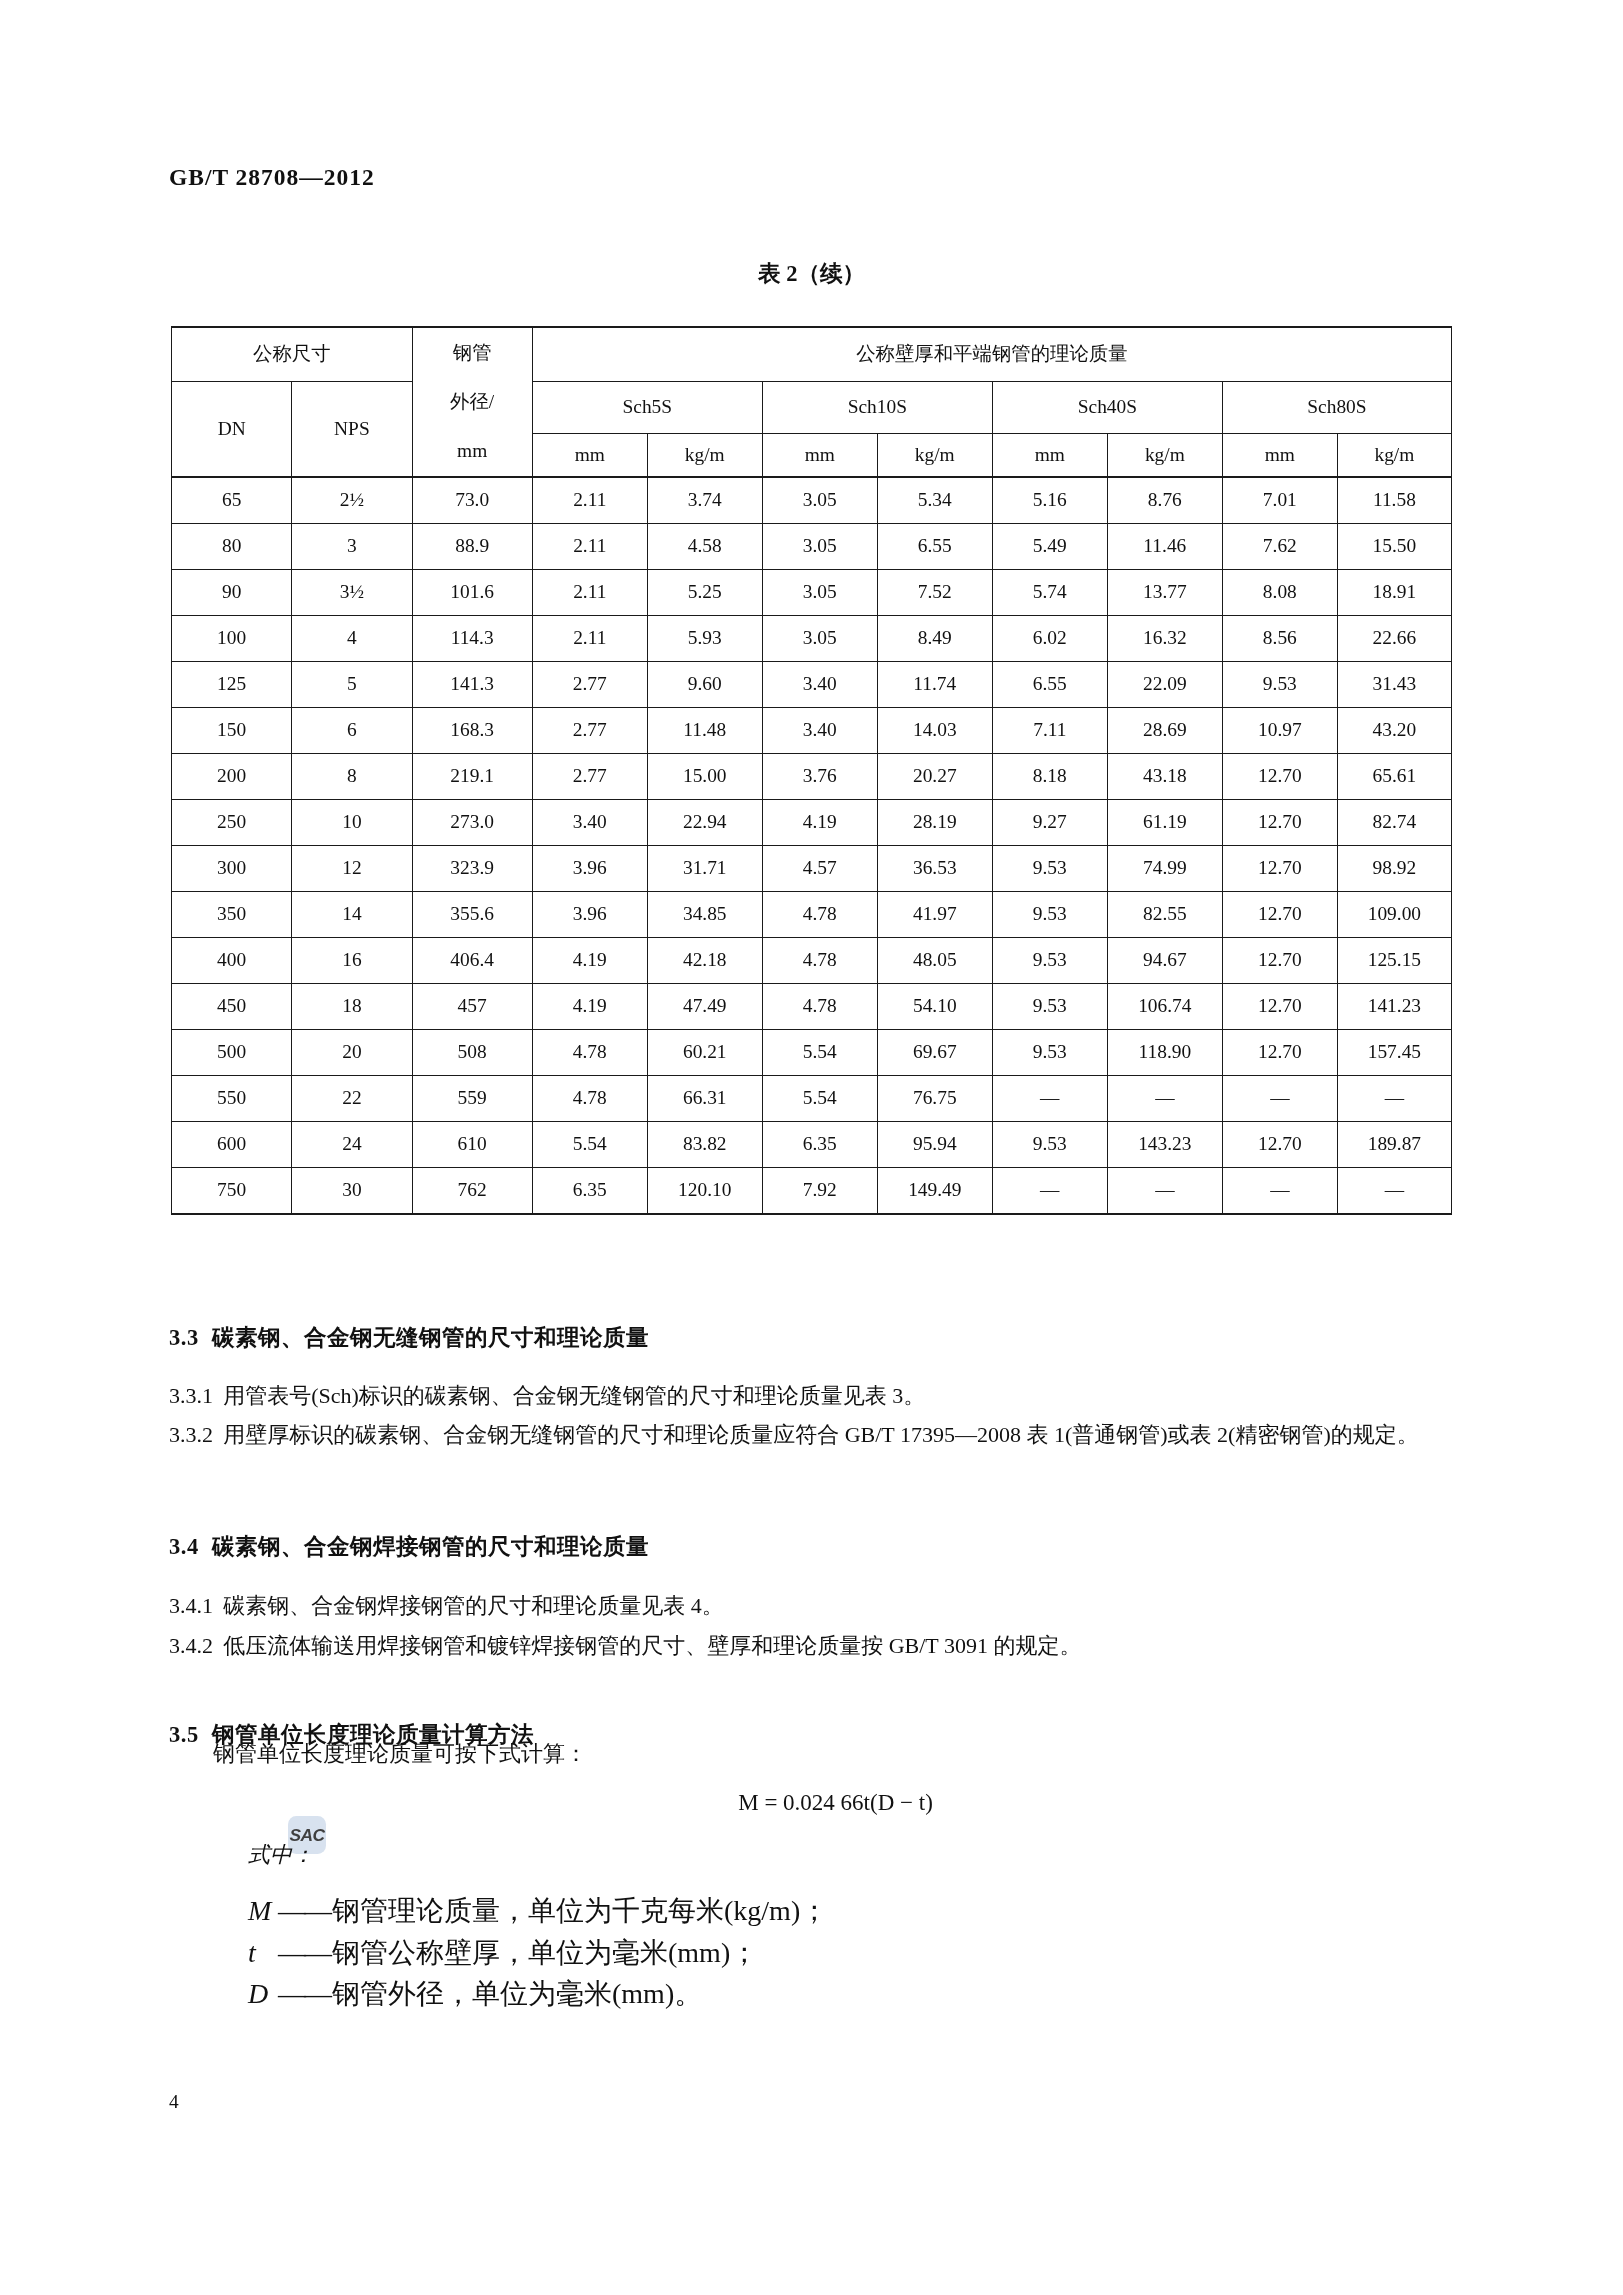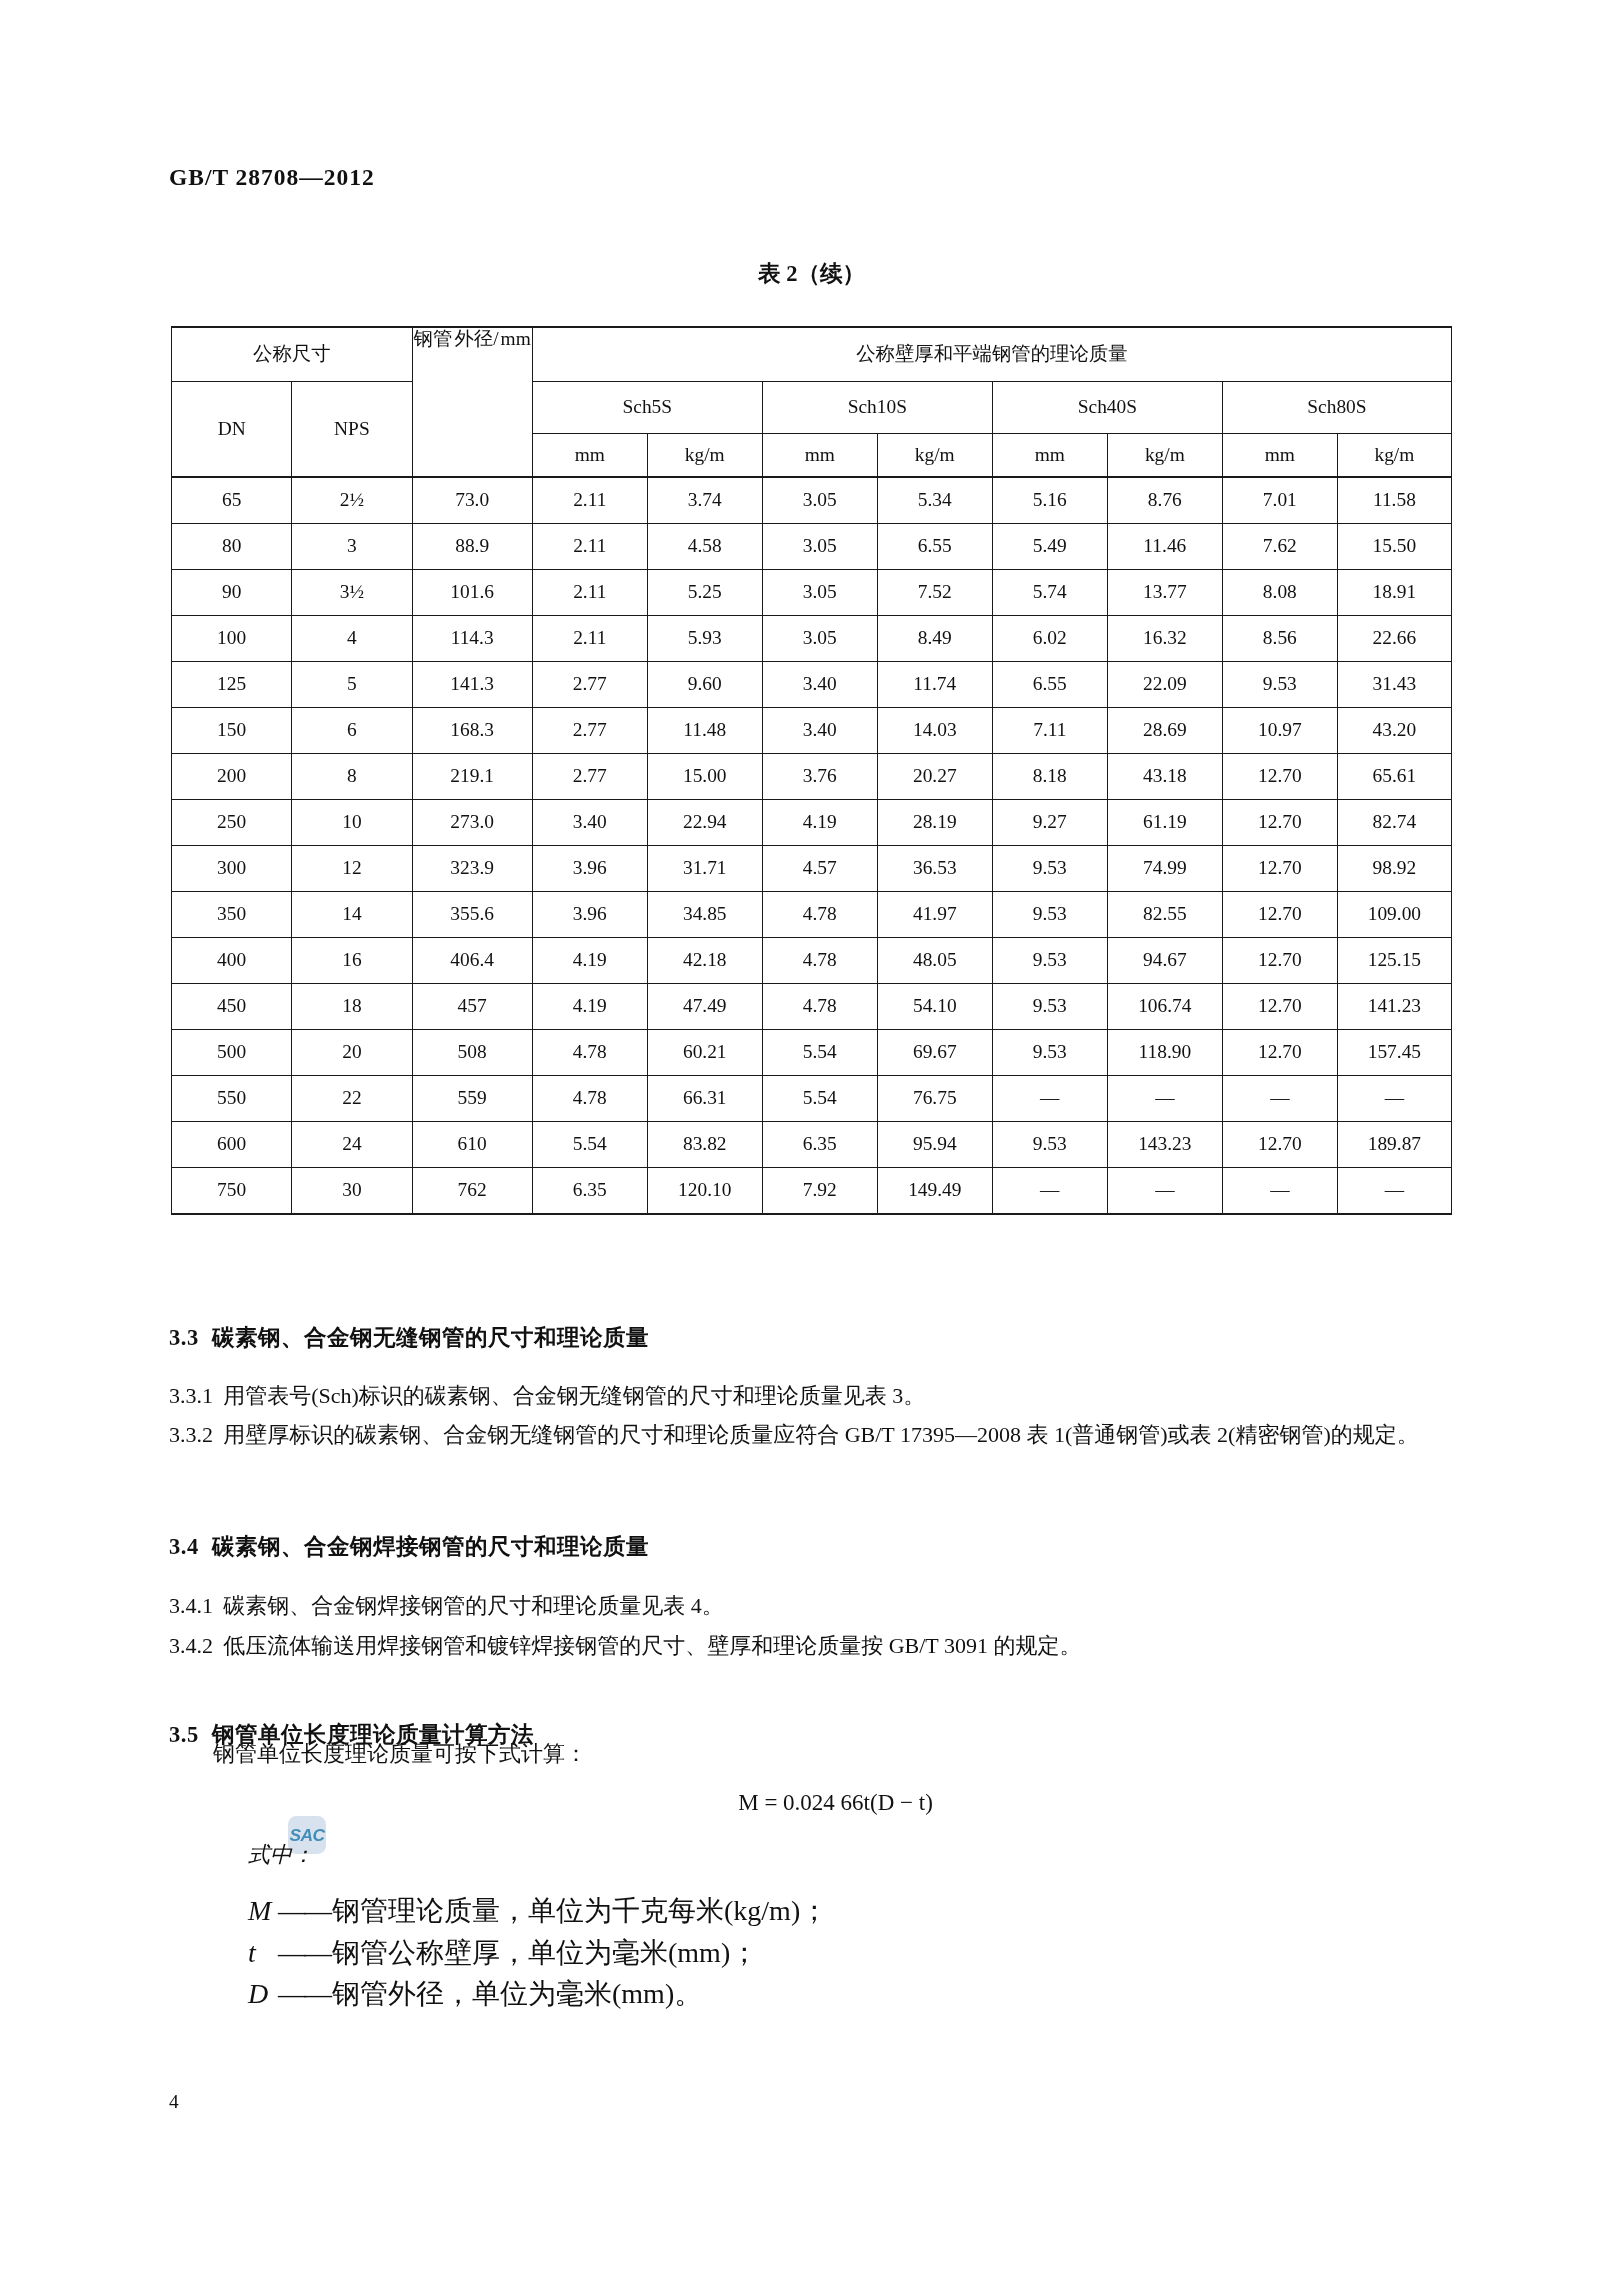--- a/index.html
+++ b/index.html
@@ -79,21 +79,21 @@
     height: 45px;
   }
   
   table.spec thead tr.hrow-1 th { border-top: 2.6px solid #1a1a1a; }
   table.spec tbody tr:last-child td { border-bottom: 2.6px solid #1a1a1a; }
   table.spec thead tr.hrow-3 th { border-bottom: 2.6px solid #1a1a1a; }
   table.spec tbody tr:first-child td { border-top: 2.6px solid #1a1a1a; }
 
   .vstack {
     display: flex;
-    flex-direction: row;
+    flex-direction: column;
     justify-content: space-around;
     height: 100%;
   }
 
   
   .body-block {
     position: absolute;
     left: 169px;
     width: 1288px;
   }
@@ -169,21 +169,21 @@
     background: #ccd9ea;
     opacity: .75;
     z-index: 1;
     display: flex;
     align-items: center;
     justify-content: center;
     font-family: "Liberation Sans", "DejaVu Sans", sans-serif;
     font-size: 17.4px;
     font-weight: bold;
     font-style: italic;
-    color: #0369a1;
+    color: #000000;
     letter-spacing: -0.5px;
   }
 
   
   .page-number {
     position: absolute;
     left: 169px;
     top: 2091px;
     font-size: 19.4px;
     font-family: "Liberation Serif", "DejaVu Serif", serif;

